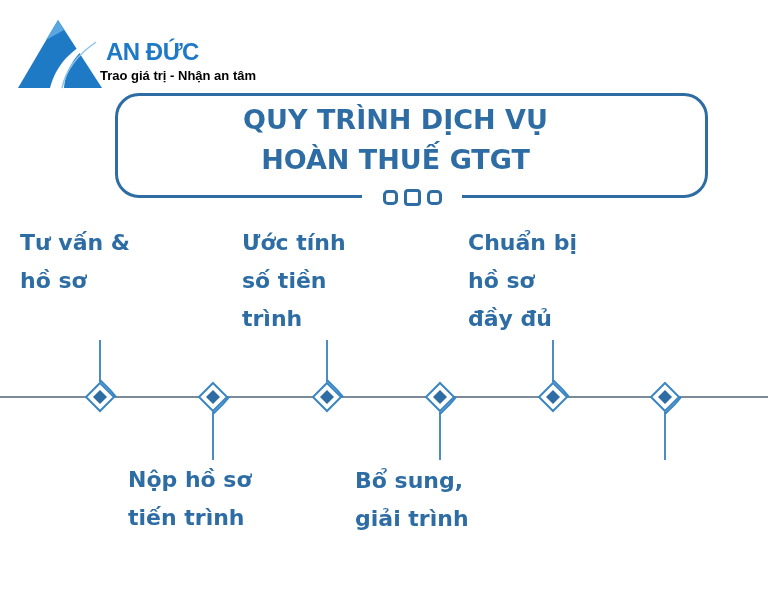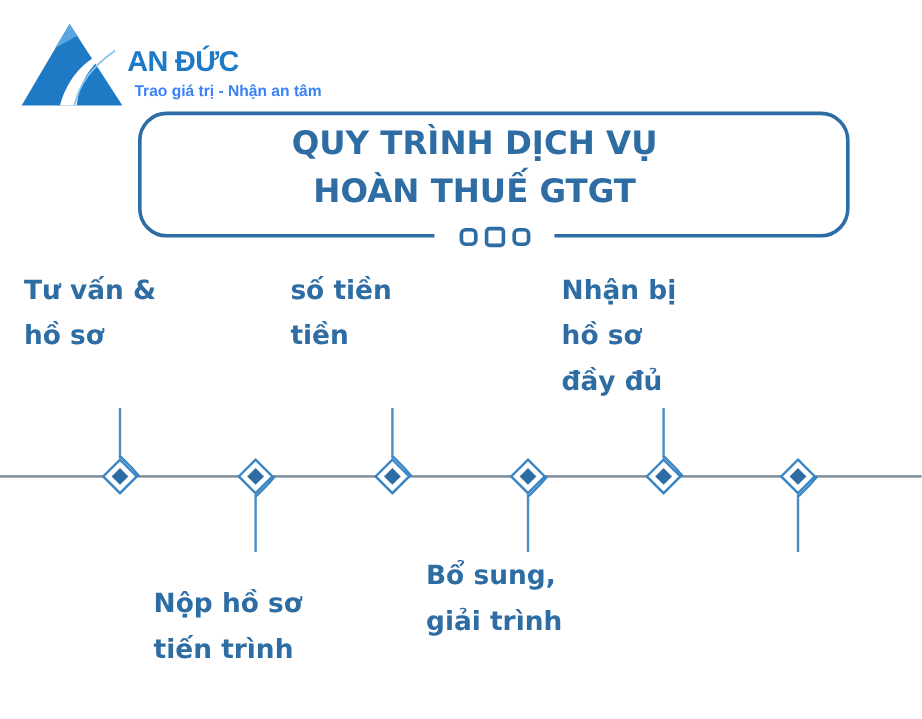--- a/index.html
+++ b/index.html
@@ -7,22 +7,22 @@
       width: 768px; height: 599px; background: #ffffff; position: relative; overflow: hidden;
       font-family: "DejaVu Sans", sans-serif;
     }
     .abs { position: absolute; }
     .logo-mark { left: 16px; top: 18px; width: 90px; height: 72px; }
     .brand-name {
       left: 106px; top: 30px; font-family: "Liberation Sans", sans-serif; font-weight: bold;
       font-size: 24px; letter-spacing: -0.5px; color: #1f7ac6; line-height: 44px; white-space: nowrap;
     }
     .brand-tagline {
-      left: 112px; top: 68px; font-family: "Liberation Sans", sans-serif; font-weight: bold;
-      font-size: 13px; color: #3b82f6; white-space: nowrap; line-height: 16px;
+      left: 100px; top: 68px; font-family: "Liberation Sans", sans-serif; font-weight: bold;
+      font-size: 13px; color: #000000; white-space: nowrap; line-height: 16px;
     }
     .title-box {
       left: 115px; top: 93px; width: 587px; height: 99px;
       border: 3px solid #2e6da4; border-radius: 24px;
     }
     .title-text {
       left: 115px; top: 100px; width: 561px; text-align: center; color: #2e6da4;
       font-weight: bold; font-size: 27px; line-height: 40px;
     }
     .title-ornament {
@@ -76,55 +76,56 @@
       <div>Tư vấn &amp;</div>
       <div>hồ sơ</div>
     </div>
     <div class="abs vline" style="left: 212px; top: 412px; height: 48px;"></div>
     <svg class="abs node" viewBox="0 0 34 34" style="left: 196px; top: 380px;">
       <rect x="17" y="-17" width="0" height="0"></rect>
       <polygon points="17,3 31,17 17,31 3,17" fill="#ffffff" stroke="#3a86c4" stroke-width="2"></polygon>
       <polygon points="17,10 24,17 17,24 10,17" fill="#2e6da4"></polygon>
       <polyline points="17,34 27,24 33,17" fill="none" stroke="#3a86c4" stroke-width="2"></polyline>
     </svg>
-    <div class="abs step-label" style="left: 128px; top: 485px;">
+    <div class="abs step-label" style="left: 128px; top: 461px;">
       <div>Nộp hồ sơ</div>
       <div>tiến trình</div>
     </div>
     <div class="abs vline" style="left: 326px; top: 340px; height: 42px;"></div>
     <svg class="abs node" viewBox="0 0 34 34" style="left: 310px; top: 380px;">
       <rect x="17" y="-17" width="0" height="0"></rect>
       <polygon points="17,3 31,17 17,31 3,17" fill="#ffffff" stroke="#3a86c4" stroke-width="2"></polygon>
       <polygon points="17,10 24,17 17,24 10,17" fill="#2e6da4"></polygon>
       <polyline points="17,0 27,10 33,17" fill="none" stroke="#3a86c4" stroke-width="2"></polyline>
     </svg>
     <div class="abs step-label" style="left: 242px; top: 224px;">
+      <div>Ước tính</div>
       <div>số tiền</div>
-      <div>tiền</div>
+      <div>trình</div>
     </div>
     <div class="abs vline" style="left: 439px; top: 412px; height: 48px;"></div>
     <svg class="abs node" viewBox="0 0 34 34" style="left: 423px; top: 380px;">
       <rect x="17" y="-17" width="0" height="0"></rect>
       <polygon points="17,3 31,17 17,31 3,17" fill="#ffffff" stroke="#3a86c4" stroke-width="2"></polygon>
       <polygon points="17,10 24,17 17,24 10,17" fill="#2e6da4"></polygon>
       <polyline points="17,34 27,24 33,17" fill="none" stroke="#3a86c4" stroke-width="2"></polyline>
     </svg>
     <div class="abs step-label" style="left: 355px; top: 462px;">
       <div>Bổ sung,</div>
       <div>giải trình</div>
     </div>
     <div class="abs vline" style="left: 552px; top: 340px; height: 42px;"></div>
     <svg class="abs node" viewBox="0 0 34 34" style="left: 536px; top: 380px;">
       <rect x="17" y="-17" width="0" height="0"></rect>
       <polygon points="17,3 31,17 17,31 3,17" fill="#ffffff" stroke="#3a86c4" stroke-width="2"></polygon>
       <polygon points="17,10 24,17 17,24 10,17" fill="#2e6da4"></polygon>
       <polyline points="17,0 27,10 33,17" fill="none" stroke="#3a86c4" stroke-width="2"></polyline>
     </svg>
     <div class="abs step-label" style="left: 468px; top: 224px;">
-      <div>Nhận bị</div>
+      <div>Chuẩn bị</div>
       <div>hồ sơ</div>
       <div>đầy đủ</div>
     </div>
     <div class="abs vline" style="left: 664px; top: 412px; height: 48px;"></div>
     <svg class="abs node" viewBox="0 0 34 34" style="left: 648px; top: 380px;">
       <rect x="17" y="-17" width="0" height="0"></rect>
       <polygon points="17,3 31,17 17,31 3,17" fill="#ffffff" stroke="#3a86c4" stroke-width="2"></polygon>
       <polygon points="17,10 24,17 17,24 10,17" fill="#2e6da4"></polygon>
       <polyline points="17,34 27,24 33,17" fill="none" stroke="#3a86c4" stroke-width="2"></polyline>
     </svg>

